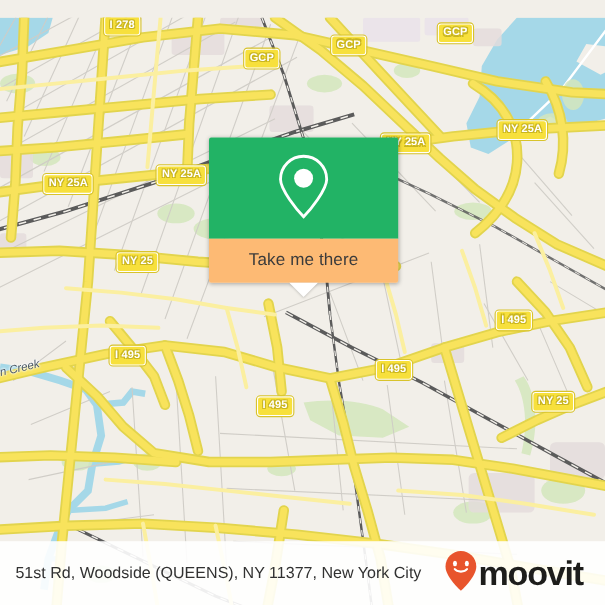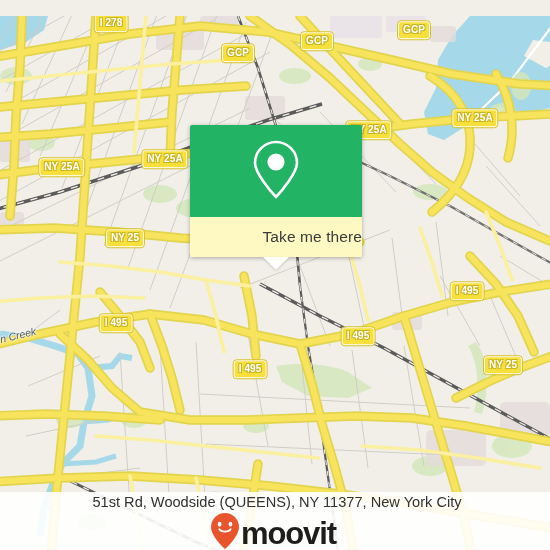--- a/index.html
+++ b/index.html
@@ -68,25 +68,25 @@
   #popup-head {
     height: 92px;
     background: #22b365;
     border-radius: 2px 2px 0 0;
     display: flex;
     align-items: center;
     justify-content: center;
   }
   #popup-body {
     height: 40px;
-    background: #fef9c3;
+    background: #fdba74;
     border-radius: 0 0 2px 2px;
     display: flex;
     align-items: center;
-    justify-content: flex-end;
+    justify-content: center;
     position: relative;
   }
   #popup-label {
     color: #3b3b3b;
     font-size: 15.5px;
     letter-spacing: 0.1px;
   }
   #popup-tail {
     position: absolute;
     left: 50%;
@@ -113,21 +113,20 @@
   
   #footer {
     position: absolute;
     left: 0; top: 492px;
     width: 550px; height: 58px;
     background: rgba(255,255,255,0.90);
     display: flex;
     align-items: center;
     box-sizing: border-box;
     padding: 0 10px 0 14px;
-    flex-direction: column;
   }
   #footer-address {
     flex: 1 1 auto;
     color: #313131;
     font-size: 14.6px;
     line-height: 1.38;
     max-width: 390px;
   }
   #footer-logo {
     flex: 0 0 auto;

